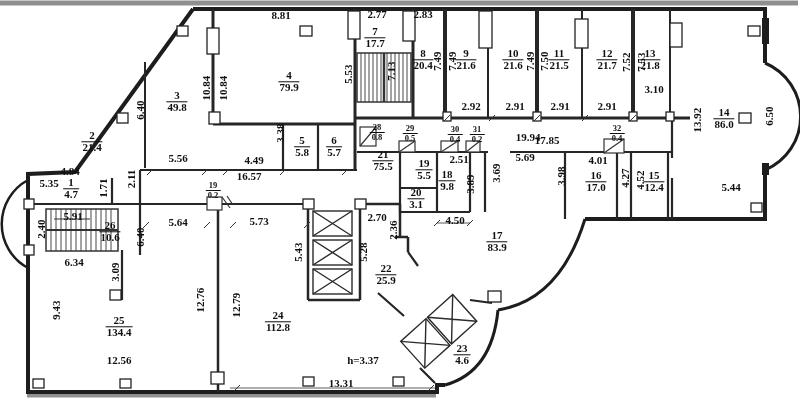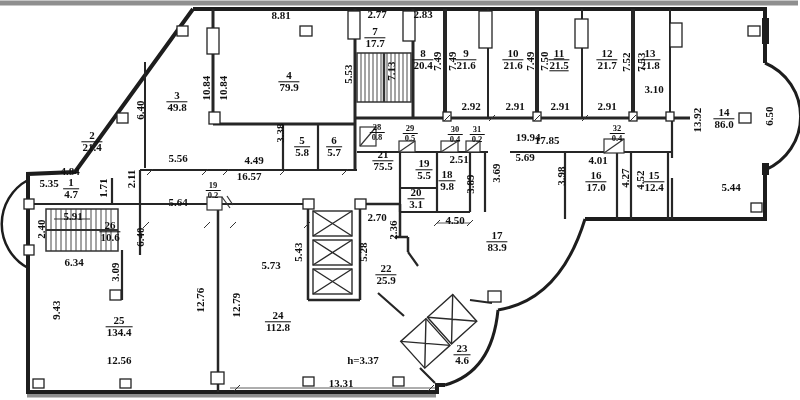--- a/index.html
+++ b/index.html
@@ -185,21 +185,21 @@
         <span class="area">20.4</span>
       </div>
       <div class="room-label" style="left: 466px; top: 60px;">
         <span class="num">9</span>
         <span class="area">21.6</span>
       </div>
       <div class="room-label" style="left: 513px; top: 60px;">
         <span class="num">10</span>
         <span class="area">21.6</span>
       </div>
-      <div class="room-label" style="left: 559px; top: 60px; text-decoration: underline;">
+      <div class="room-label" style="left: 559px; top: 60px;">
         <span class="num">11</span>
         <span class="area">21.5</span>
       </div>
       <div class="room-label" style="left: 607px; top: 60px;">
         <span class="num">12</span>
         <span class="area">21.7</span>
       </div>
       <div class="room-label" style="left: 650px; top: 60px;">
         <span class="num">13</span>
         <span class="area">21.8</span>
@@ -318,22 +318,22 @@
       <div class="dim" style="left: 249px; top: 176px;">16.57</div>
       <div class="dim" style="left: 70px; top: 171px;">4.84</div>
       <div class="dim" style="left: 49px; top: 183px;">5.35</div>
       <div class="dim v" style="left: 103px; top: 188px;">1.71</div>
       <div class="dim v" style="left: 131px; top: 179px;">2.11</div>
       <div class="dim" style="left: 73px; top: 216px;">5.91</div>
       <div class="dim v" style="left: 41px; top: 229px;">2.40</div>
       <div class="dim" style="left: 74px; top: 262px;">6.34</div>
       <div class="dim v" style="left: 115px; top: 272px;">3.09</div>
       <div class="dim v" style="left: 140px; top: 237px;">6.40</div>
-      <div class="dim" style="left: 178px; top: 202px;">5.64</div>
-      <div class="dim" style="left: 271px; top: 221px; margin-top: 44px;">5.73</div>
+      <div class="dim" style="left: 178px; top: 222px;">5.64</div>
+      <div class="dim" style="left: 259px; top: 221px;">5.73</div>
       <div class="dim" style="left: 377px; top: 217px;">2.70</div>
       <div class="dim v" style="left: 393px; top: 230px;">2.36</div>
       <div class="dim v" style="left: 298px; top: 252px;">5.43</div>
       <div class="dim v" style="left: 363px; top: 252px;">5.28</div>
       <div class="dim" style="left: 455px; top: 220px;">4.50</div>
       <div class="dim v" style="left: 200px; top: 300px;">12.76</div>
       <div class="dim v" style="left: 236px; top: 305px;">12.79</div>
       <div class="dim v" style="left: 56px; top: 310px;">9.43</div>
       <div class="dim" style="left: 119px; top: 360px;">12.56</div>
       <div class="dim" style="left: 363px; top: 360px;">h=3.37</div>

